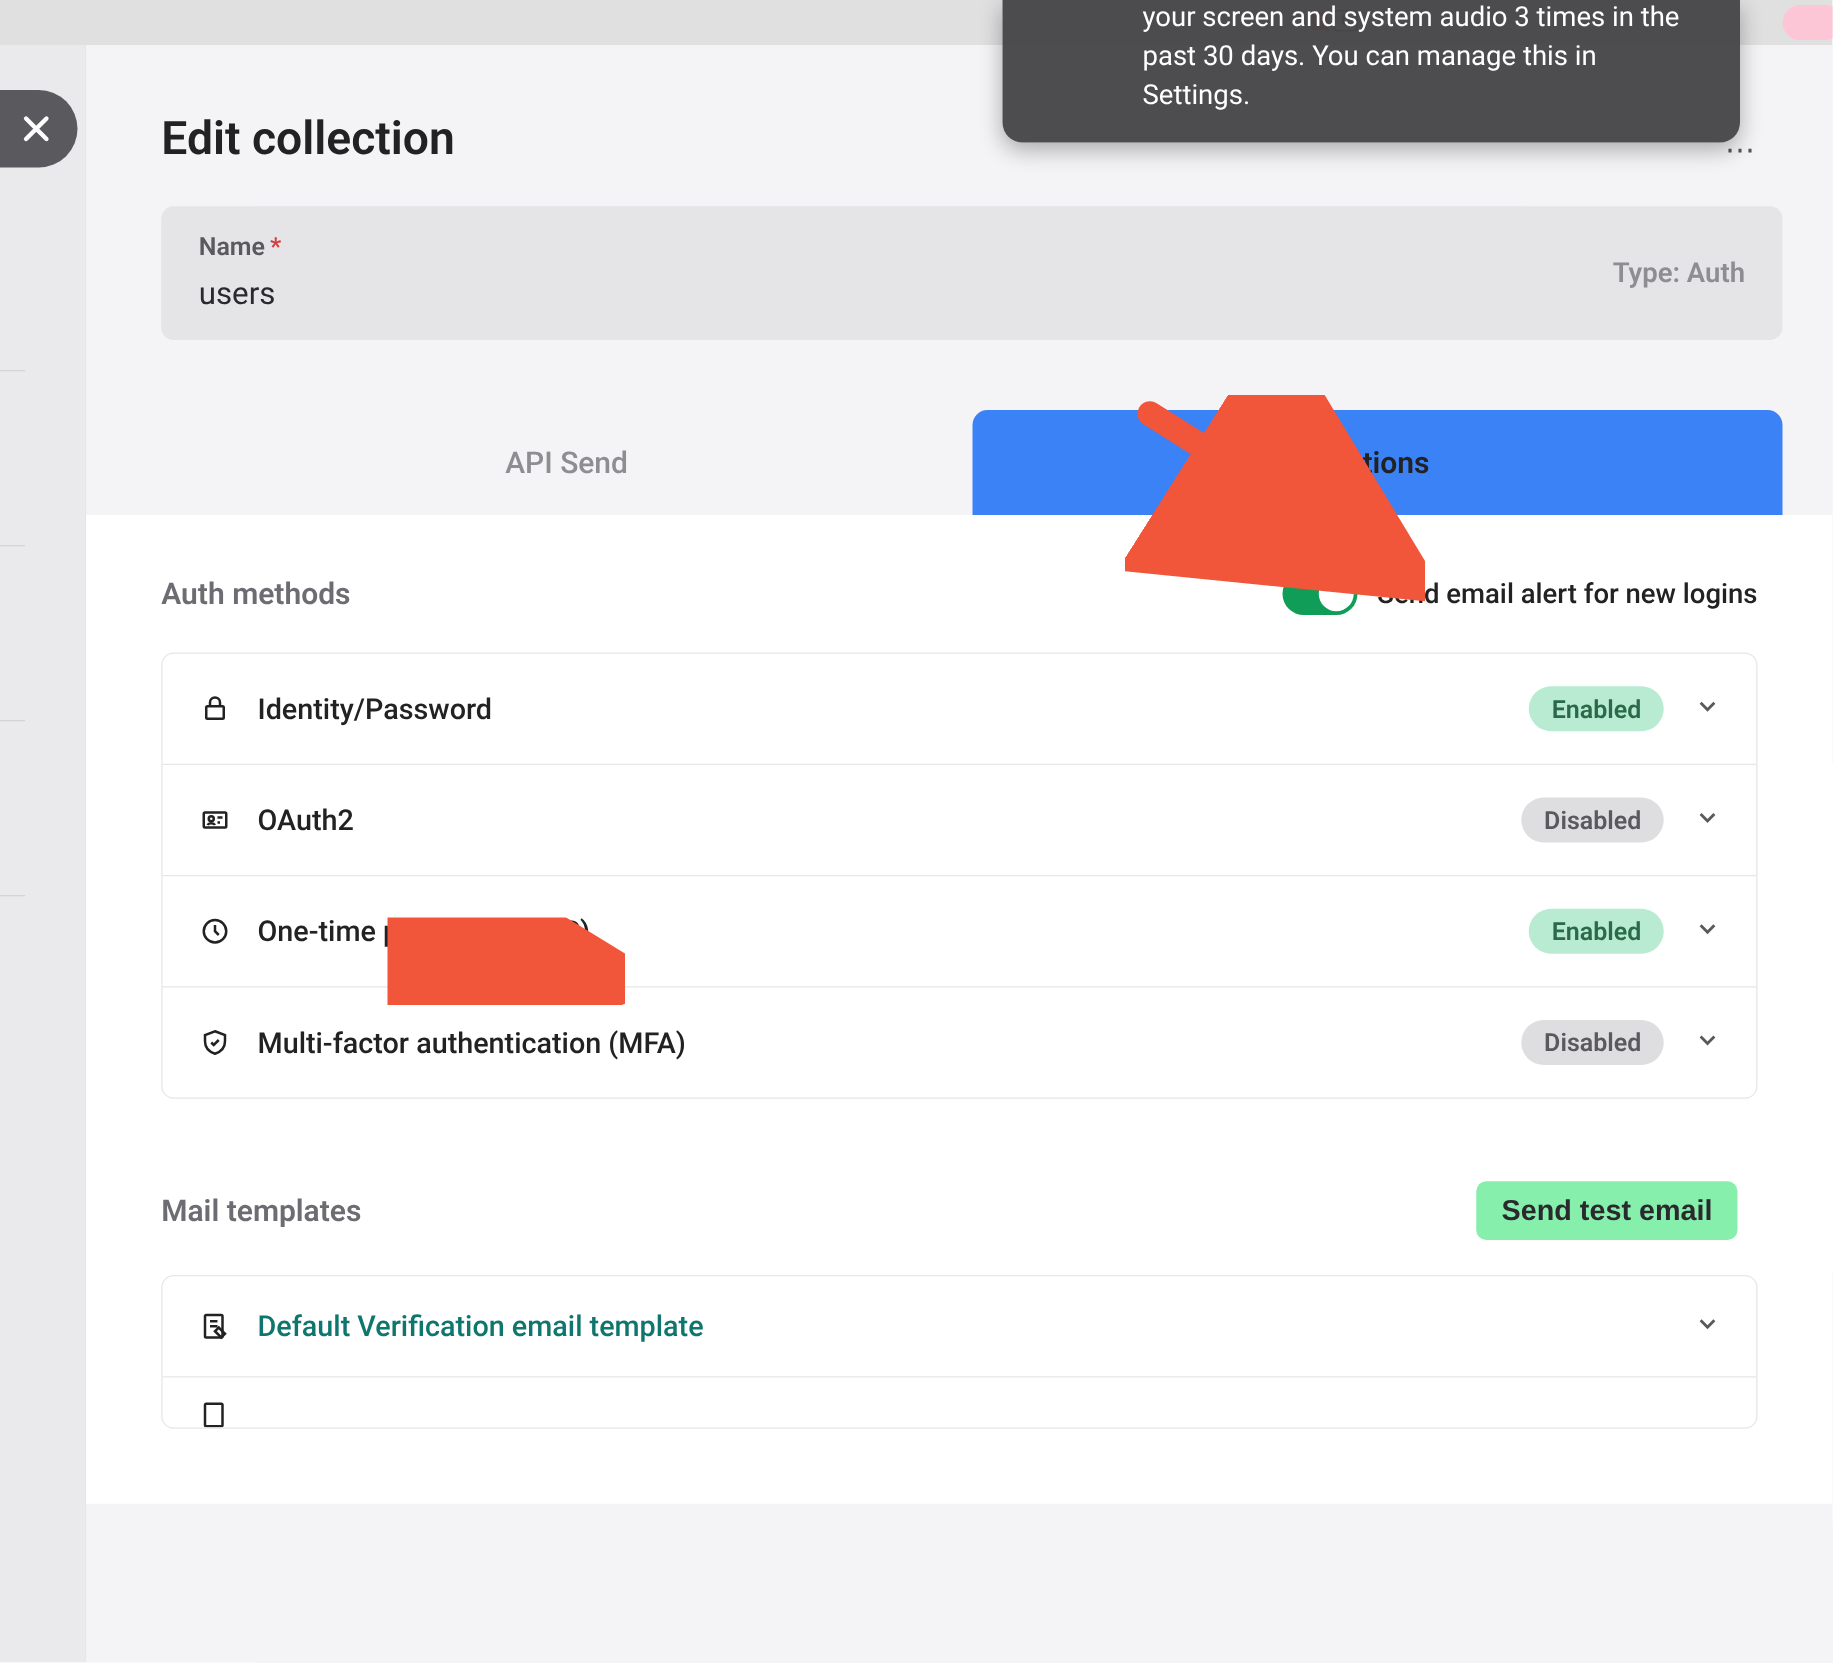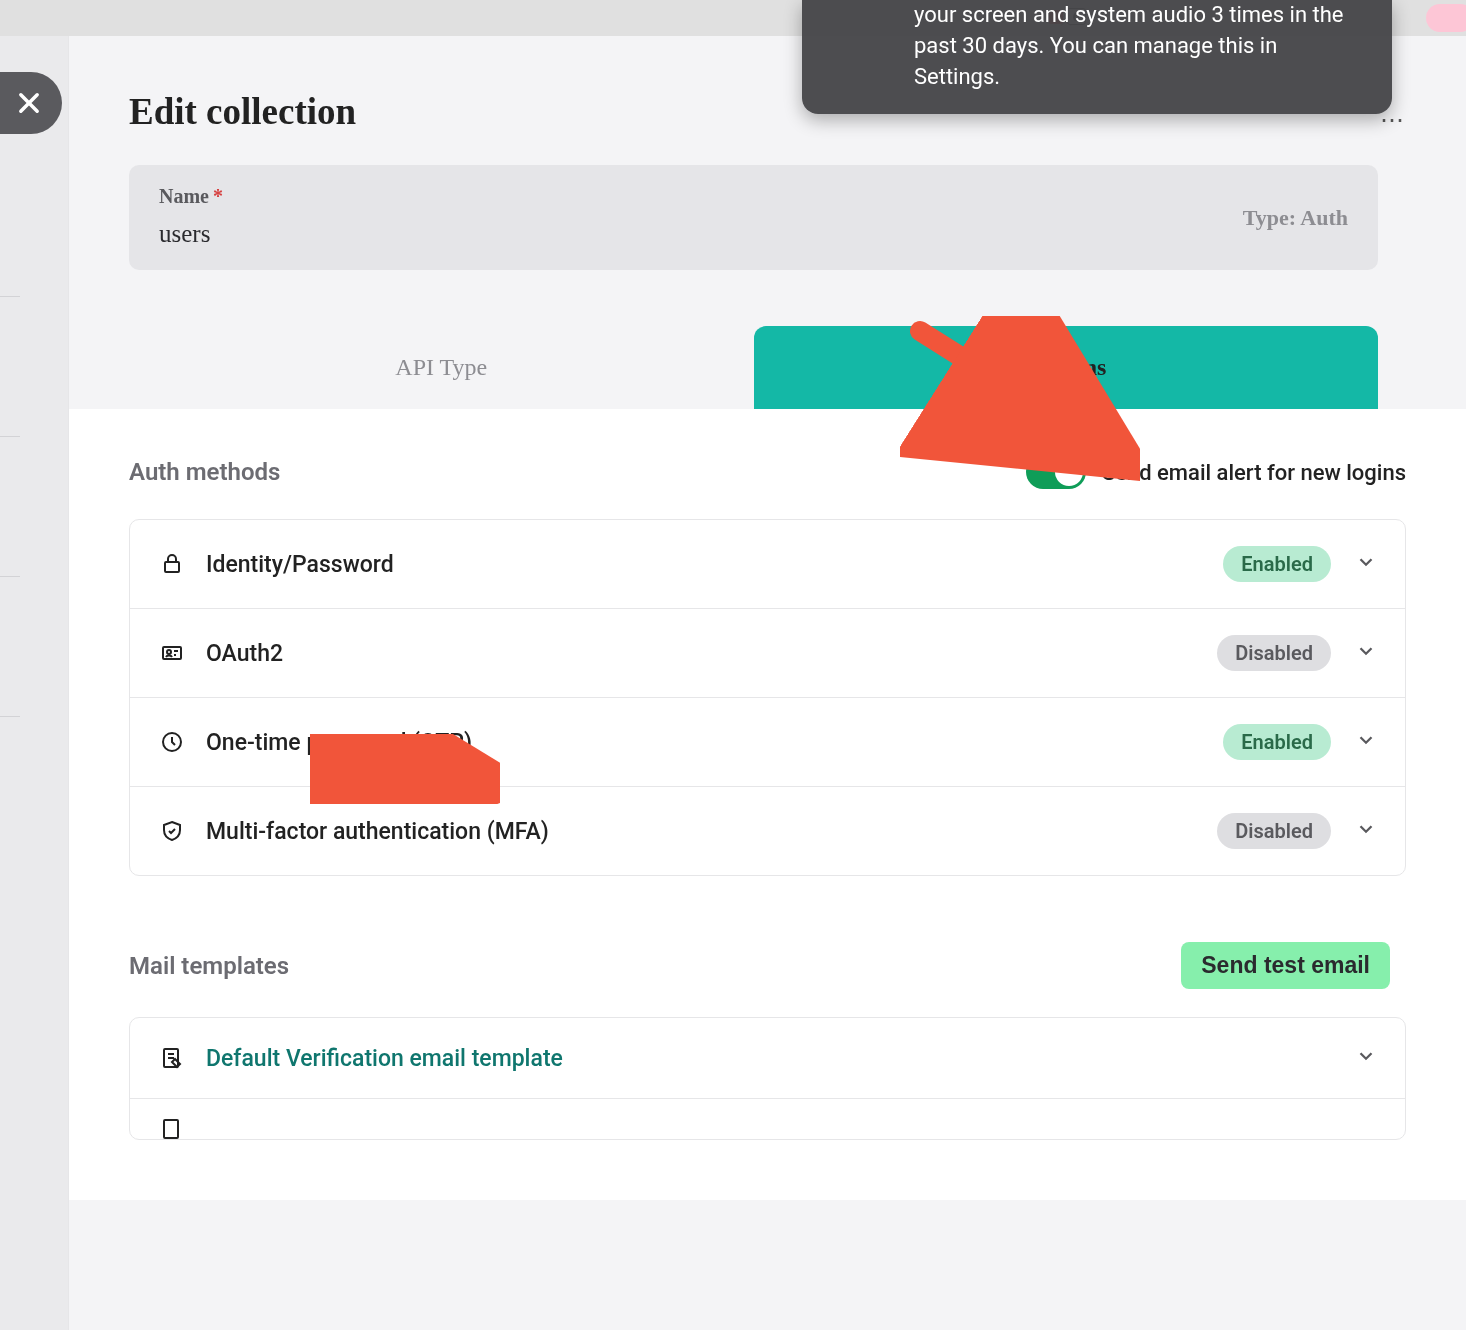--- a/index.html
+++ b/index.html
@@ -66,21 +66,21 @@
   .left-lines div { height:140px; border-top:1px solid #d3d3d6; }
 
   .panel {
     position:absolute;
     left: 68px; top: 36px; right:0; bottom:0;
     background:#fff;
     border-left:1px solid #e6e6e8;
   }
   .panel-inner { background:#f4f4f6; padding:0; height:100%; }
 
-  .header-area { padding: 54px 88px 0 60px; background:#f4f4f6;font-family:Liberation Serif, serif; }
+  .header-area { padding: 54px 40px 0 60px; background:#f4f4f6; }
   .page-title { font-size:37px; font-weight:600; color:#222; }
   .dots-icon { position:absolute; right:60px; top:70px; color:#555; font-size:24px; letter-spacing:2px; }
 
   .name-field {
     margin-top: 32px;
     background:#e5e5e8;
     border-radius:10px;
     padding:20px 30px 22px 30px;
     position:relative;
   }
@@ -97,21 +97,21 @@
   .tab {
     flex:1;
     text-align:center;
     padding:28px 0;
     font-size:24px;
     font-weight:500;
     color:#8d8d92;
     cursor:pointer;
   }
   .tab.active {
-    background:#14b8a6;
+    background:#3b82f6;
     color:#222;
     font-weight:600;
     border-radius:12px 12px 0 0;
   }
 
   .content-area {
     background:#fff;
     padding: 46px 60px 60px 60px;
   }
 
@@ -243,21 +243,21 @@
         <div>
           <span class="name-label">
             <span>Name</span><span class="req">*</span>
           </span>
         </div>
         <div class="name-value">users</div>
         <div class="type-label">Type: Auth</div>
       </div>
 
       <div class="tabs-row">
-        <div class="tab">API Type</div>
+        <div class="tab">API Send</div>
         <div class="tab active">Options</div>
       </div>
     </div>
 
     <div class="content-area">
 
       <div class="section-head">
         <div class="section-title">Auth methods</div>
         <div class="toggle-wrap">
           <div class="toggle">

